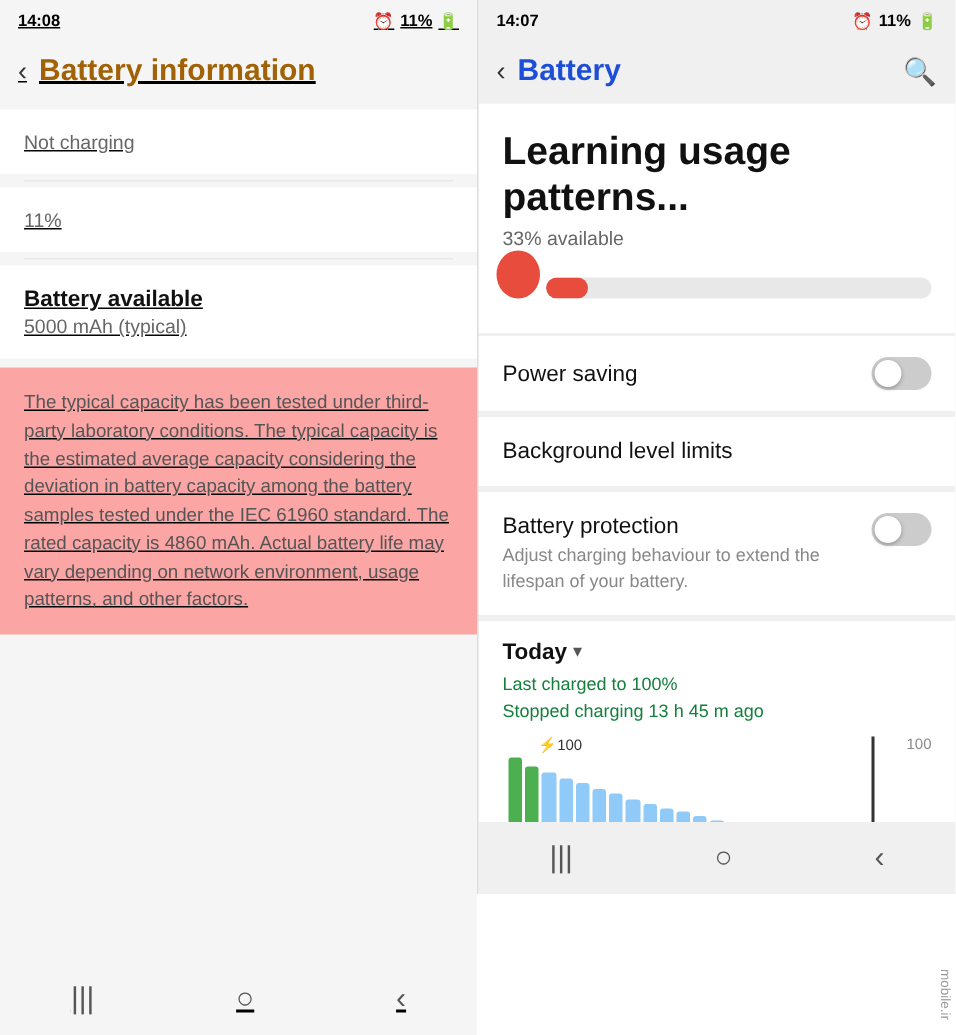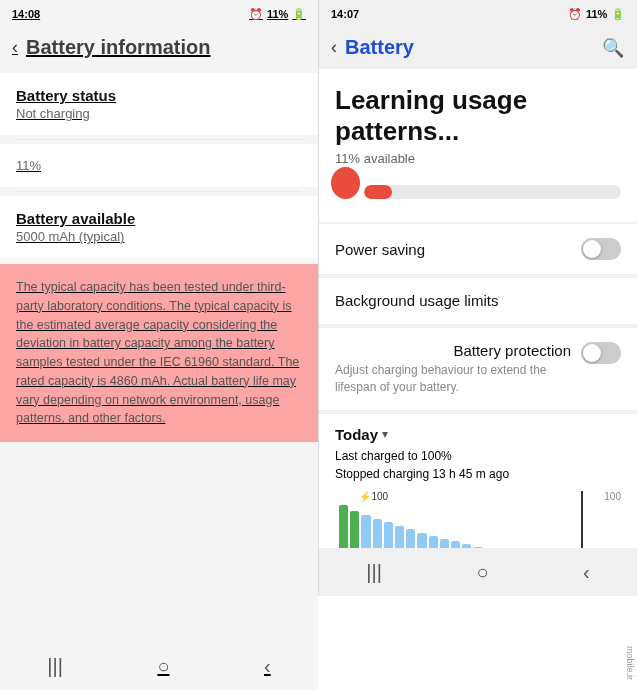--- a/index.html
+++ b/index.html
@@ -49,21 +49,21 @@
     }
 
     .back-arrow {
       font-size: 18px;
       color: #333;
     }
 
     .header-title {
       font-size: 20px;
       font-weight: 600;
-      color: #404040;
+      color: #a16207;
     }
 
     .info-card {
       background: #fff;
       margin: 4px 0;
       padding: 14px 16px;
     }
 
     .info-label {
       font-size: 15px;
@@ -249,21 +249,20 @@
     .battery-protection-text {
       flex: 1;
       padding-right: 10px;
     }
 
     .battery-protection-title {
       font-size: 15px;
       font-weight: 500;
       color: #111;
       margin-bottom: 3px;
-      text-align: right;
     }
 
     .battery-protection-desc {
       font-size: 12px;
       color: #888;
       line-height: 1.4;
     }
 
     .today-section {
       background: #fff;
@@ -285,21 +284,21 @@
       color: #111;
     }
 
     .today-dropdown-icon {
       font-size: 12px;
       color: #555;
     }
 
     .charge-info {
       font-size: 12px;
-      color: #000000;
+      color: #15803d;
       line-height: 1.5;
       margin-bottom: 8px;
     }
 
     .chart-container {
       position: relative;
       height: 90px;
       width: 100%;
       overflow: hidden;
     }
@@ -389,21 +388,20 @@
       <span>🔋</span>
     </div>
   </div>
 
   <div class="header">
     <span class="back-arrow">‹</span>
     <span class="header-title">Battery information</span>
   </div>
 
   <div class="info-card">
-    <div class="info-label">Battery status</div>
     <div class="info-value">Not charging</div>
   </div>
 
   <div class="divider"></div>
 
   <div class="info-card">
     <div class="info-value">11%</div>
   </div>
 
   <div class="divider"></div>
@@ -440,36 +438,36 @@
       <span class="back-arrow">‹</span>
       <span class="right-header-title">Battery</span>
     </div>
     <span class="search-icon-btn">🔍</span>
   </div>
 
   <div class="right-content">
 
     <div class="battery-hero">
       <div class="battery-title">Learning usage<br>patterns...</div>
-      <div class="battery-available">11% available</div>
+      <div class="battery-available">33% available</div>
       <div style="display:flex; align-items:center; gap:0;">
         <div class="battery-dot"></div>
         <div class="battery-bar-container">
           <div class="battery-bar-fill" style="width:11%;"></div>
         </div>
       </div>
     </div>
 
     <div class="power-saving-row">
       <span class="row-label">Power saving</span>
       <div class="toggle"></div>
     </div>
 
     <div class="bg-usage-row">
-      <span class="row-label">Background usage limits</span>
+      <span class="row-label">Background level limits</span>
     </div>
 
     <div class="battery-protection-card">
       <div class="battery-protection-text">
         <div class="battery-protection-title">Battery protection</div>
         <div class="battery-protection-desc">Adjust charging behaviour to extend the lifespan of your battery.</div>
       </div>
       <div class="toggle"></div>
     </div>
 

